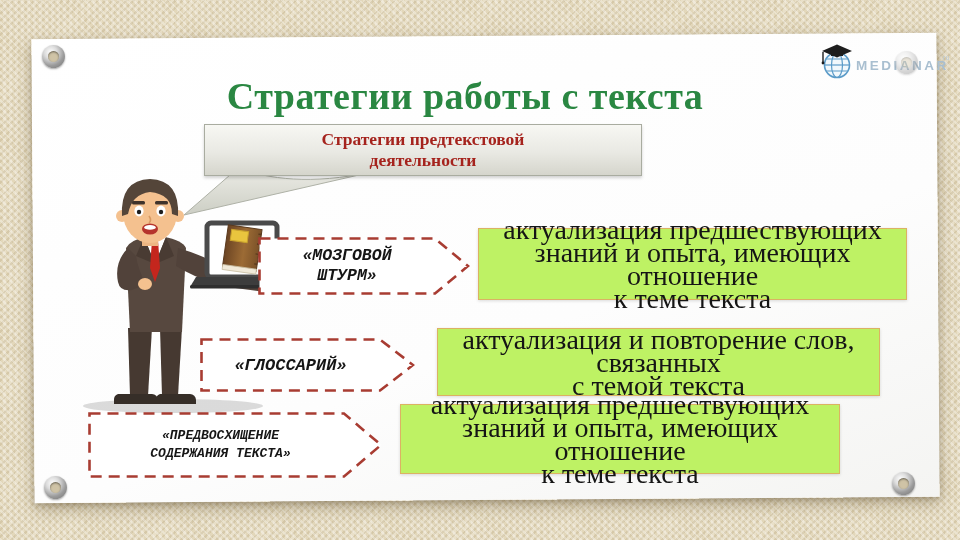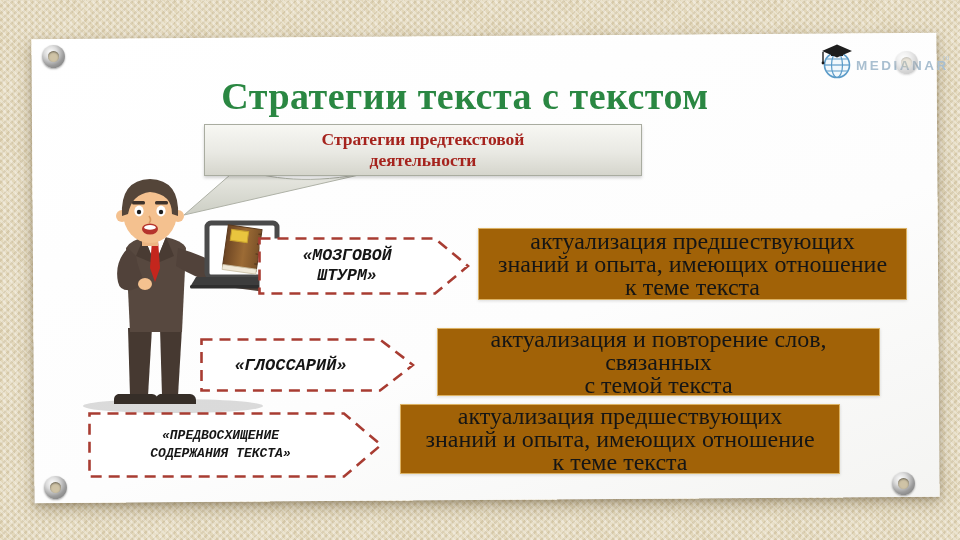--- a/index.html
+++ b/index.html
@@ -59,24 +59,24 @@
     white-space:pre-line;
   }
   .arrow1{left:258px;top:237px;width:212px;height:58px;}
   .arrow1 .arrow-text{right:36px;font-size:16.5px;line-height:20px;}
   .arrow2{left:200px;top:338px;width:215px;height:54px;}
   .arrow2 .arrow-text{right:36px;font-size:17px;}
   .arrow3{left:88px;top:412px;width:295px;height:66px;}
   .arrow3 .arrow-text{right:32px;font-size:13px;line-height:18px;}
 
   .descbox{
-    position:absolute;z-index:3;background:#a16207;border:1.5px solid #dcb263;
+    position:absolute;z-index:3;background:#bef264;border:1.5px solid #dcb263;
     box-shadow:0 1px 3px rgba(0,0,0,.14);
     display:flex;align-items:center;justify-content:center;text-align:center;
-    font-size:24px;line-height:23px;color:#151515;white-space:pre-line;
+    font-size:28px;line-height:23px;color:#151515;white-space:pre-line;
   }
   .box1{left:478px;top:228px;width:427px;height:70px;}
   .box2{left:437px;top:328px;width:441px;height:66px;}
   .box3{left:400px;top:404px;width:438px;height:68px;}
 
   .logo-text{
     font-family:"Liberation Sans","DejaVu Sans",sans-serif;
     fill:#a9bfd0;font-size:13.5px;letter-spacing:2.5px;font-weight:600;
   }
   .logo-sup{
@@ -103,21 +103,21 @@
     <line x1="10.5" y1="29" x2="31.5" y2="29" stroke="#5b9bc8" stroke-width="1"></line>
     <polygon points="6,9 21,2.5 36,9 21,15.5" fill="#1d1d1d"></polygon>
     <rect x="15" y="9" width="12" height="5" fill="#1d1d1d"></rect>
     <line x1="7" y1="10" x2="7" y2="20" stroke="#1d1d1d" stroke-width="1.4"></line>
     <circle cx="7" cy="21" r="1.4" fill="#1d1d1d"></circle>
   </g>
   <text x="40" y="28" class="logo-text">MEDIANAR</text>
   <text x="127" y="18" class="logo-sup">ru</text>
 </svg>
 
-<div class="title">Стратегии текста с текстом</div>
+<div class="title">Стратегии работы с текста</div>
 
 <svg class="bubble-tail" viewBox="0 0 205 54">
   <defs>
     <linearGradient id="tailg" x1="0" y1="0" x2="0" y2="1">
       <stop offset="0" stop-color="#ecece6"></stop>
         <stop offset="1" stop-color="#cccec4"></stop>
     </linearGradient>
   </defs>
   <path d="M 62,1 L 8,48 L 196,5 C 135,18 92,12 62,1 Z" fill="url(#tailg)" stroke="#aeb1a6" stroke-width="1"></path>
 </svg>

